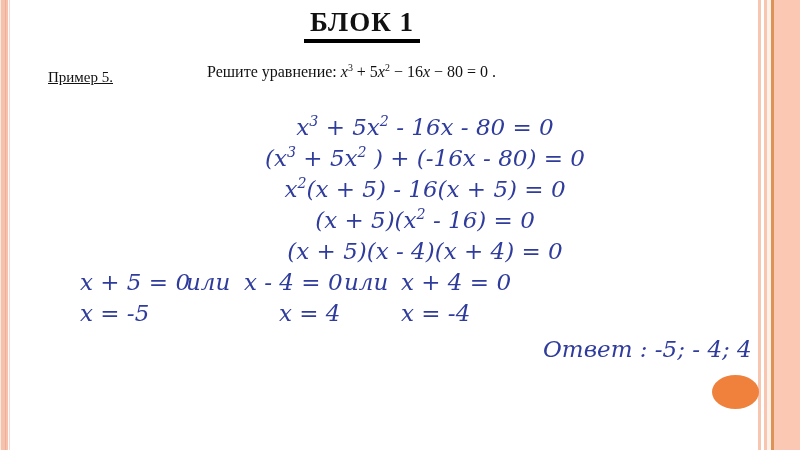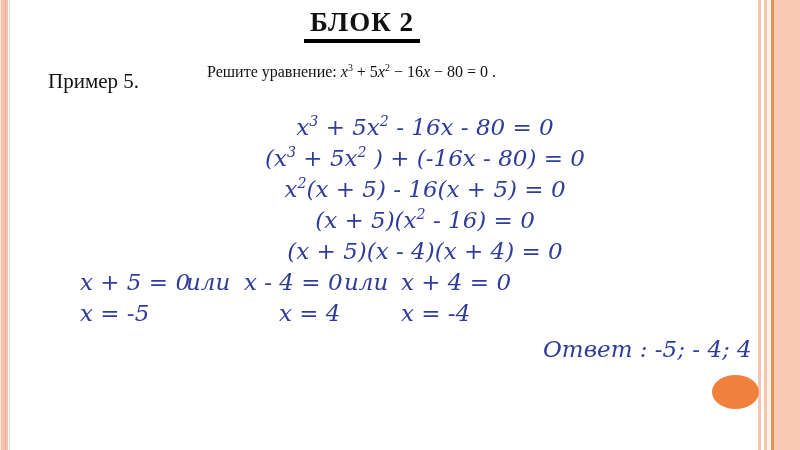--- a/index.html
+++ b/index.html
@@ -12,21 +12,21 @@
       #ffffff 8px 9px,#fbd9c9 9px 10px,#ffffff 10px 11px);}
   .border-right{position:absolute;right:0;top:0;bottom:0;width:42px;
     background:linear-gradient(to right,
       #f7c5b0 0 3px,#ffffff 3px 6px,#f7c5b0 6px 9px,#fdf2e9 9px 13px,
       var(--border-dark) 13px 16px,var(--border-pink) 16px 42px);}
   
   .title-wrap{position:absolute;top:7px;left:0;width:724px;text-align:center;}
   .title{display:inline-block;font-size:27px;font-weight:bold;letter-spacing:1px;
          border-bottom:4px solid #000;padding:0 6px 1px 6px;}
   
-  .example-label{position:absolute;left:48px;top:69px;font-size:21px;}
+  .example-label{position:absolute;left:48px;top:69px;font-size:15px;text-decoration:underline;}
   .statement{position:absolute;left:207px;top:62px;font-size:16px;white-space:nowrap;}
   .statement sup{font-size:62%;}
   .it{font-style:italic;}
   
   .work{position:absolute;left:80px;top:112px;width:690px;
         font-family:"DejaVu Serif",serif;font-style:italic;
         font-size:23px;color:var(--ink);text-align:center;}
   .row{position:relative;height:31px;line-height:31px;white-space:nowrap;}
   .row sup{font-size:62%;line-height:0;}
   .col{position:absolute;top:0;}
@@ -35,21 +35,21 @@
            border-radius:50%;background:var(--ellipse);}
 </style>
 </head>
 <body>
 
 <div class="slide">
   <div class="border-left"></div>
   <div class="border-right"></div>
 
   <div class="title-wrap">
-    <span class="title">БЛОК 2</span>
+    <span class="title">БЛОК 1</span>
   </div>
 
   <div class="example-label">Пример 5.</div>
 
   <div class="statement"><span>Решите уравнение:</span><span> <span class="it">x</span><sup>3</sup><span> + 5</span><span class="it">x</span><sup>2</sup><span> − 16</span><span class="it">x</span><span> − 80 = 0 .</span></span></div>
 
   <div class="work" id="work">
       <div class="row"><span>x</span><sup>3</sup><span> + 5x</span><sup>2</sup><span> - 16x - 80 = 0</span></div>
       <div class="row"><span>(x</span><sup>3</sup><span> + 5x</span><sup>2</sup><span> ) + (-16x - 80) = 0</span></div>
       <div class="row"><span>x</span><sup>2</sup><span>(x + 5) - 16(x + 5) = 0</span></div>

